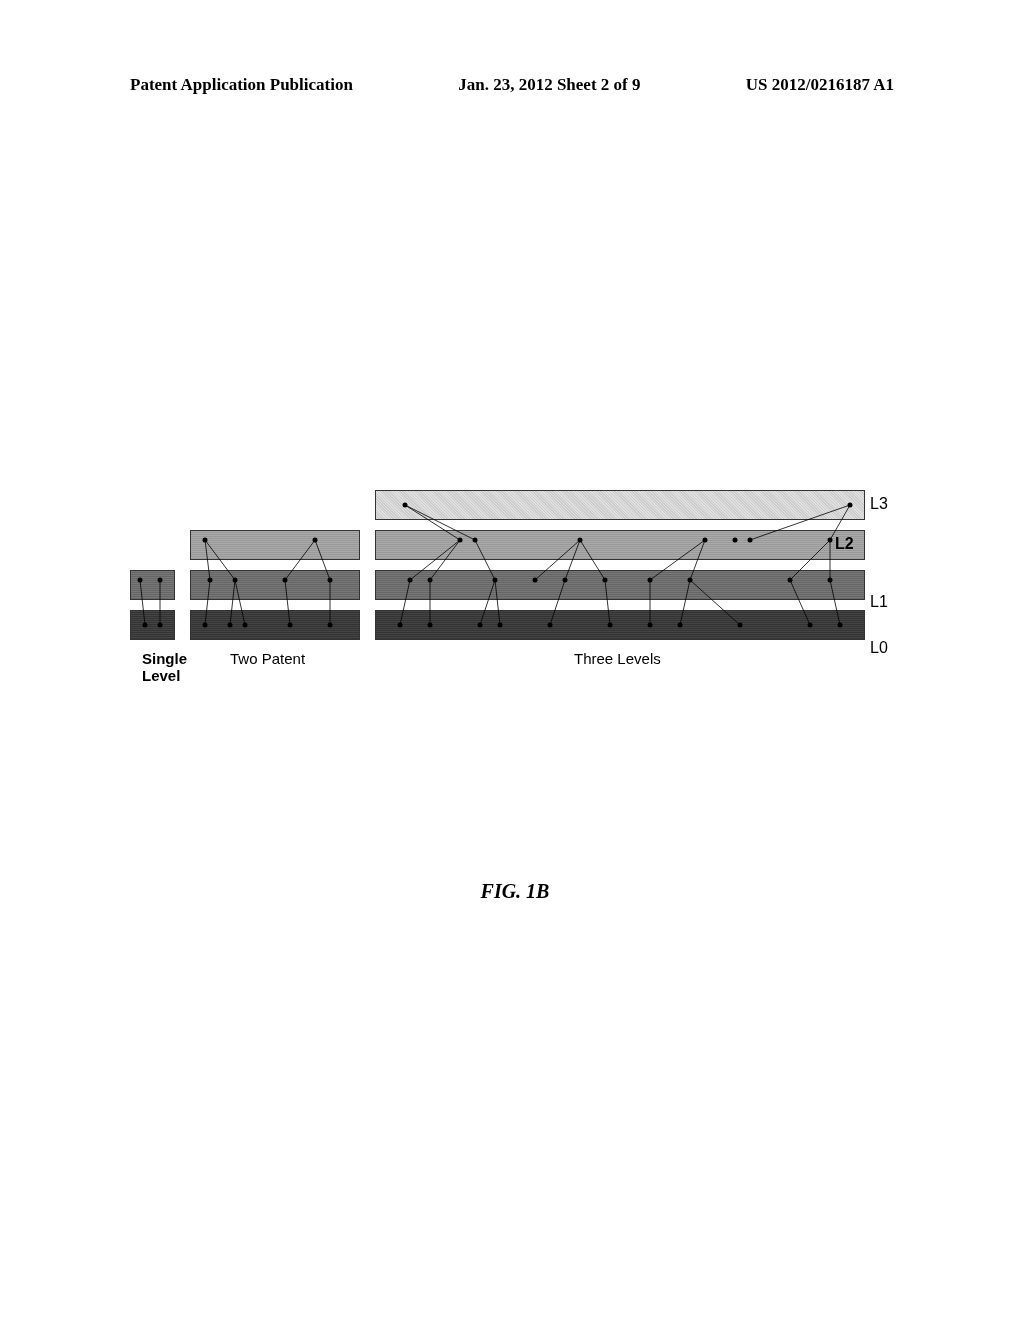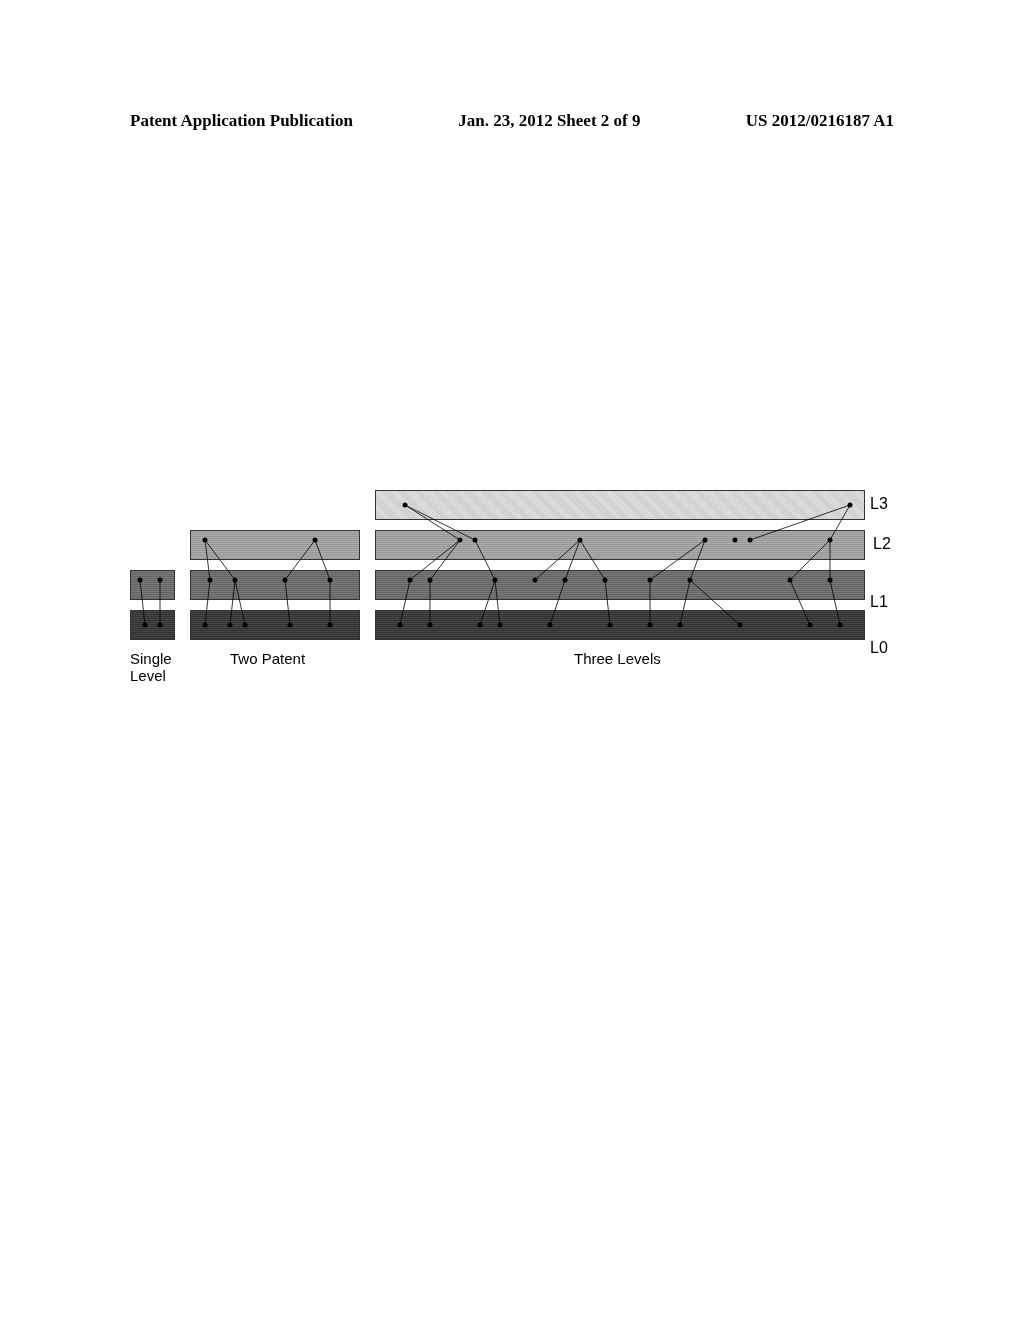--- a/index.html
+++ b/index.html
@@ -14,21 +14,21 @@
       position: absolute;
       top: 75px;
       left: 0;
       right: 0;
       display: flex;
       justify-content: space-between;
       padding: 0 130px;
       font-size: 17px;
       font-weight: bold;
     }
-    .header span { display: inline-block; margin-top: 36px; }
+    .header span { display: inline-block; }
     .figure-area {
       position: absolute;
       top: 480px;
       left: 130px;
       width: 770px;
     }
     .levels-container {
       position: relative;
       height: 180px;
     }
@@ -98,25 +98,25 @@
     <div class="level-bar bar-l2" style="left:60px; top:50px; width:170px;"></div>
     <div class="level-bar bar-l1" style="left:60px; top:90px; width:170px;"></div>
     <div class="level-bar bar-l0" style="left:60px; top:130px; width:170px;"></div>
 
     <div class="level-bar bar-l3" style="left:245px; top:10px; width:490px;"></div>
     <div class="level-bar bar-l2" style="left:245px; top:50px; width:490px;"></div>
     <div class="level-bar bar-l1" style="left:245px; top:90px; width:490px;"></div>
     <div class="level-bar bar-l0" style="left:245px; top:130px; width:490px;"></div>
 
     <div class="level-label" style="left:740px; top:15px;">L3</div>
-    <div class="level-label" style="left:743px; top:55px;">L2</div>
+    <div class="level-label" style="left:705px; top:55px;font-weight:bold;">L2</div>
     <div class="level-label" style="left:740px; top:113px;">L1</div>
     <div class="level-label" style="left:740px; top:135px;margin-top:24px;">L0</div>
 
-    <div class="group-label" style="left:0px; white-space:pre-line;">Single
+    <div class="group-label" style="left:12px; white-space:pre-line;font-weight:bold;">Single
 Level</div>
     <div class="group-label" style="left:100px;">Two Patent</div>
     <div class="group-label" style="left:444px;">Three Levels</div>
 
     <svg class="connectors" width="770" height="170">
 
       <circle cx="10" cy="100" r="2.5" fill="#000"></circle>
       <circle cx="30" cy="100" r="2.5" fill="#000"></circle>
       <circle cx="15" cy="145" r="2.5" fill="#000"></circle>
       <circle cx="30" cy="145" r="2.5" fill="#000"></circle>
@@ -197,13 +197,14 @@
       <line x1="435" y1="100" x2="420" y2="145" stroke="#000" stroke-width="0.8"></line>
       <line x1="475" y1="100" x2="480" y2="145" stroke="#000" stroke-width="0.8"></line>
       <line x1="520" y1="100" x2="520" y2="145" stroke="#000" stroke-width="0.8"></line>
       <line x1="560" y1="100" x2="550" y2="145" stroke="#000" stroke-width="0.8"></line>
       <line x1="560" y1="100" x2="610" y2="145" stroke="#000" stroke-width="0.8"></line>
       <line x1="660" y1="100" x2="680" y2="145" stroke="#000" stroke-width="0.8"></line>
       <line x1="700" y1="100" x2="710" y2="145" stroke="#000" stroke-width="0.8"></line>
     </svg>
   </div>
 
+  <div class="figure-caption">FIG. 1B</div>
 </div>
 
 </body></html>

